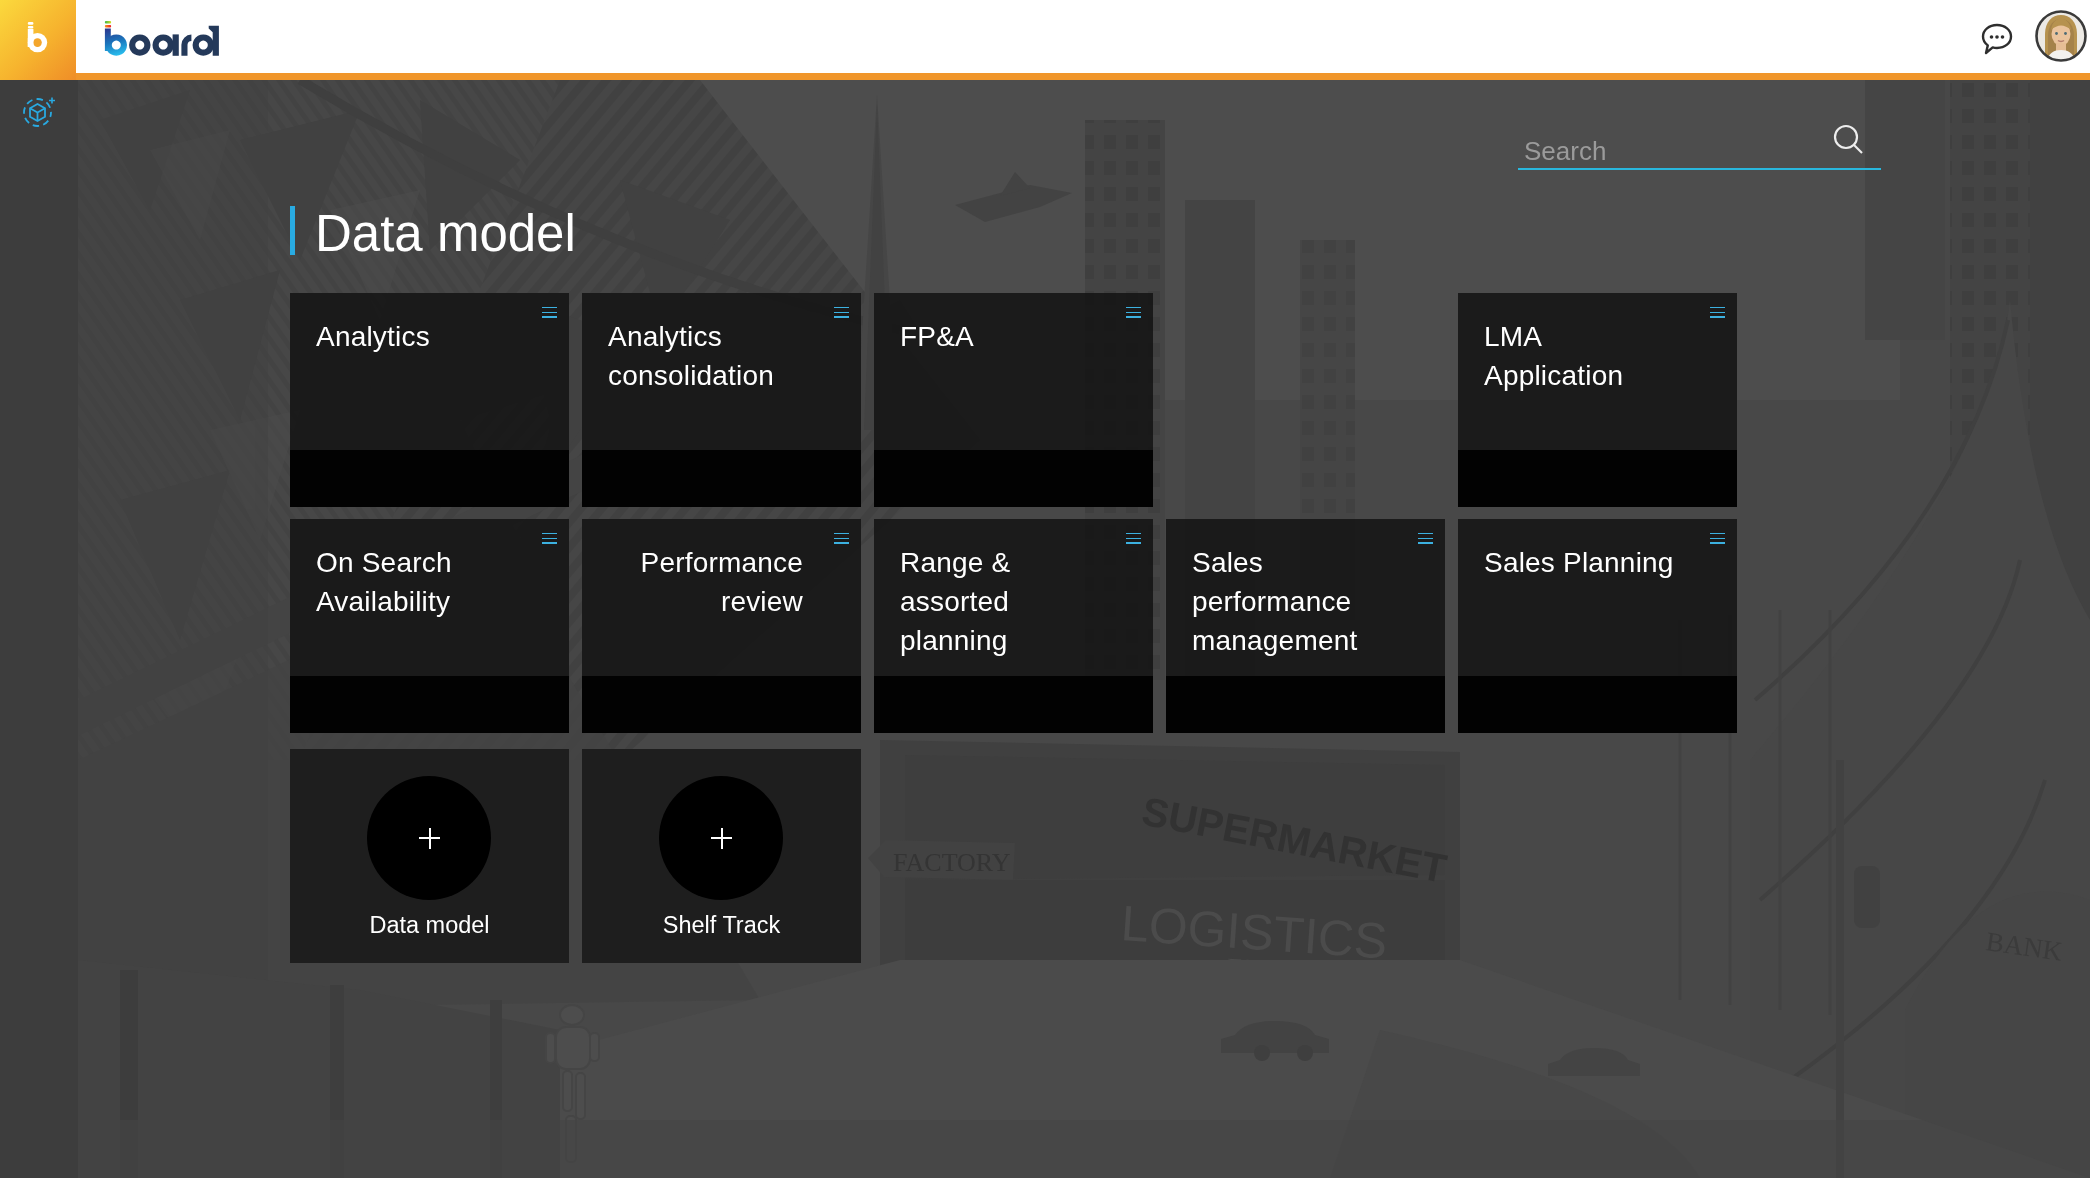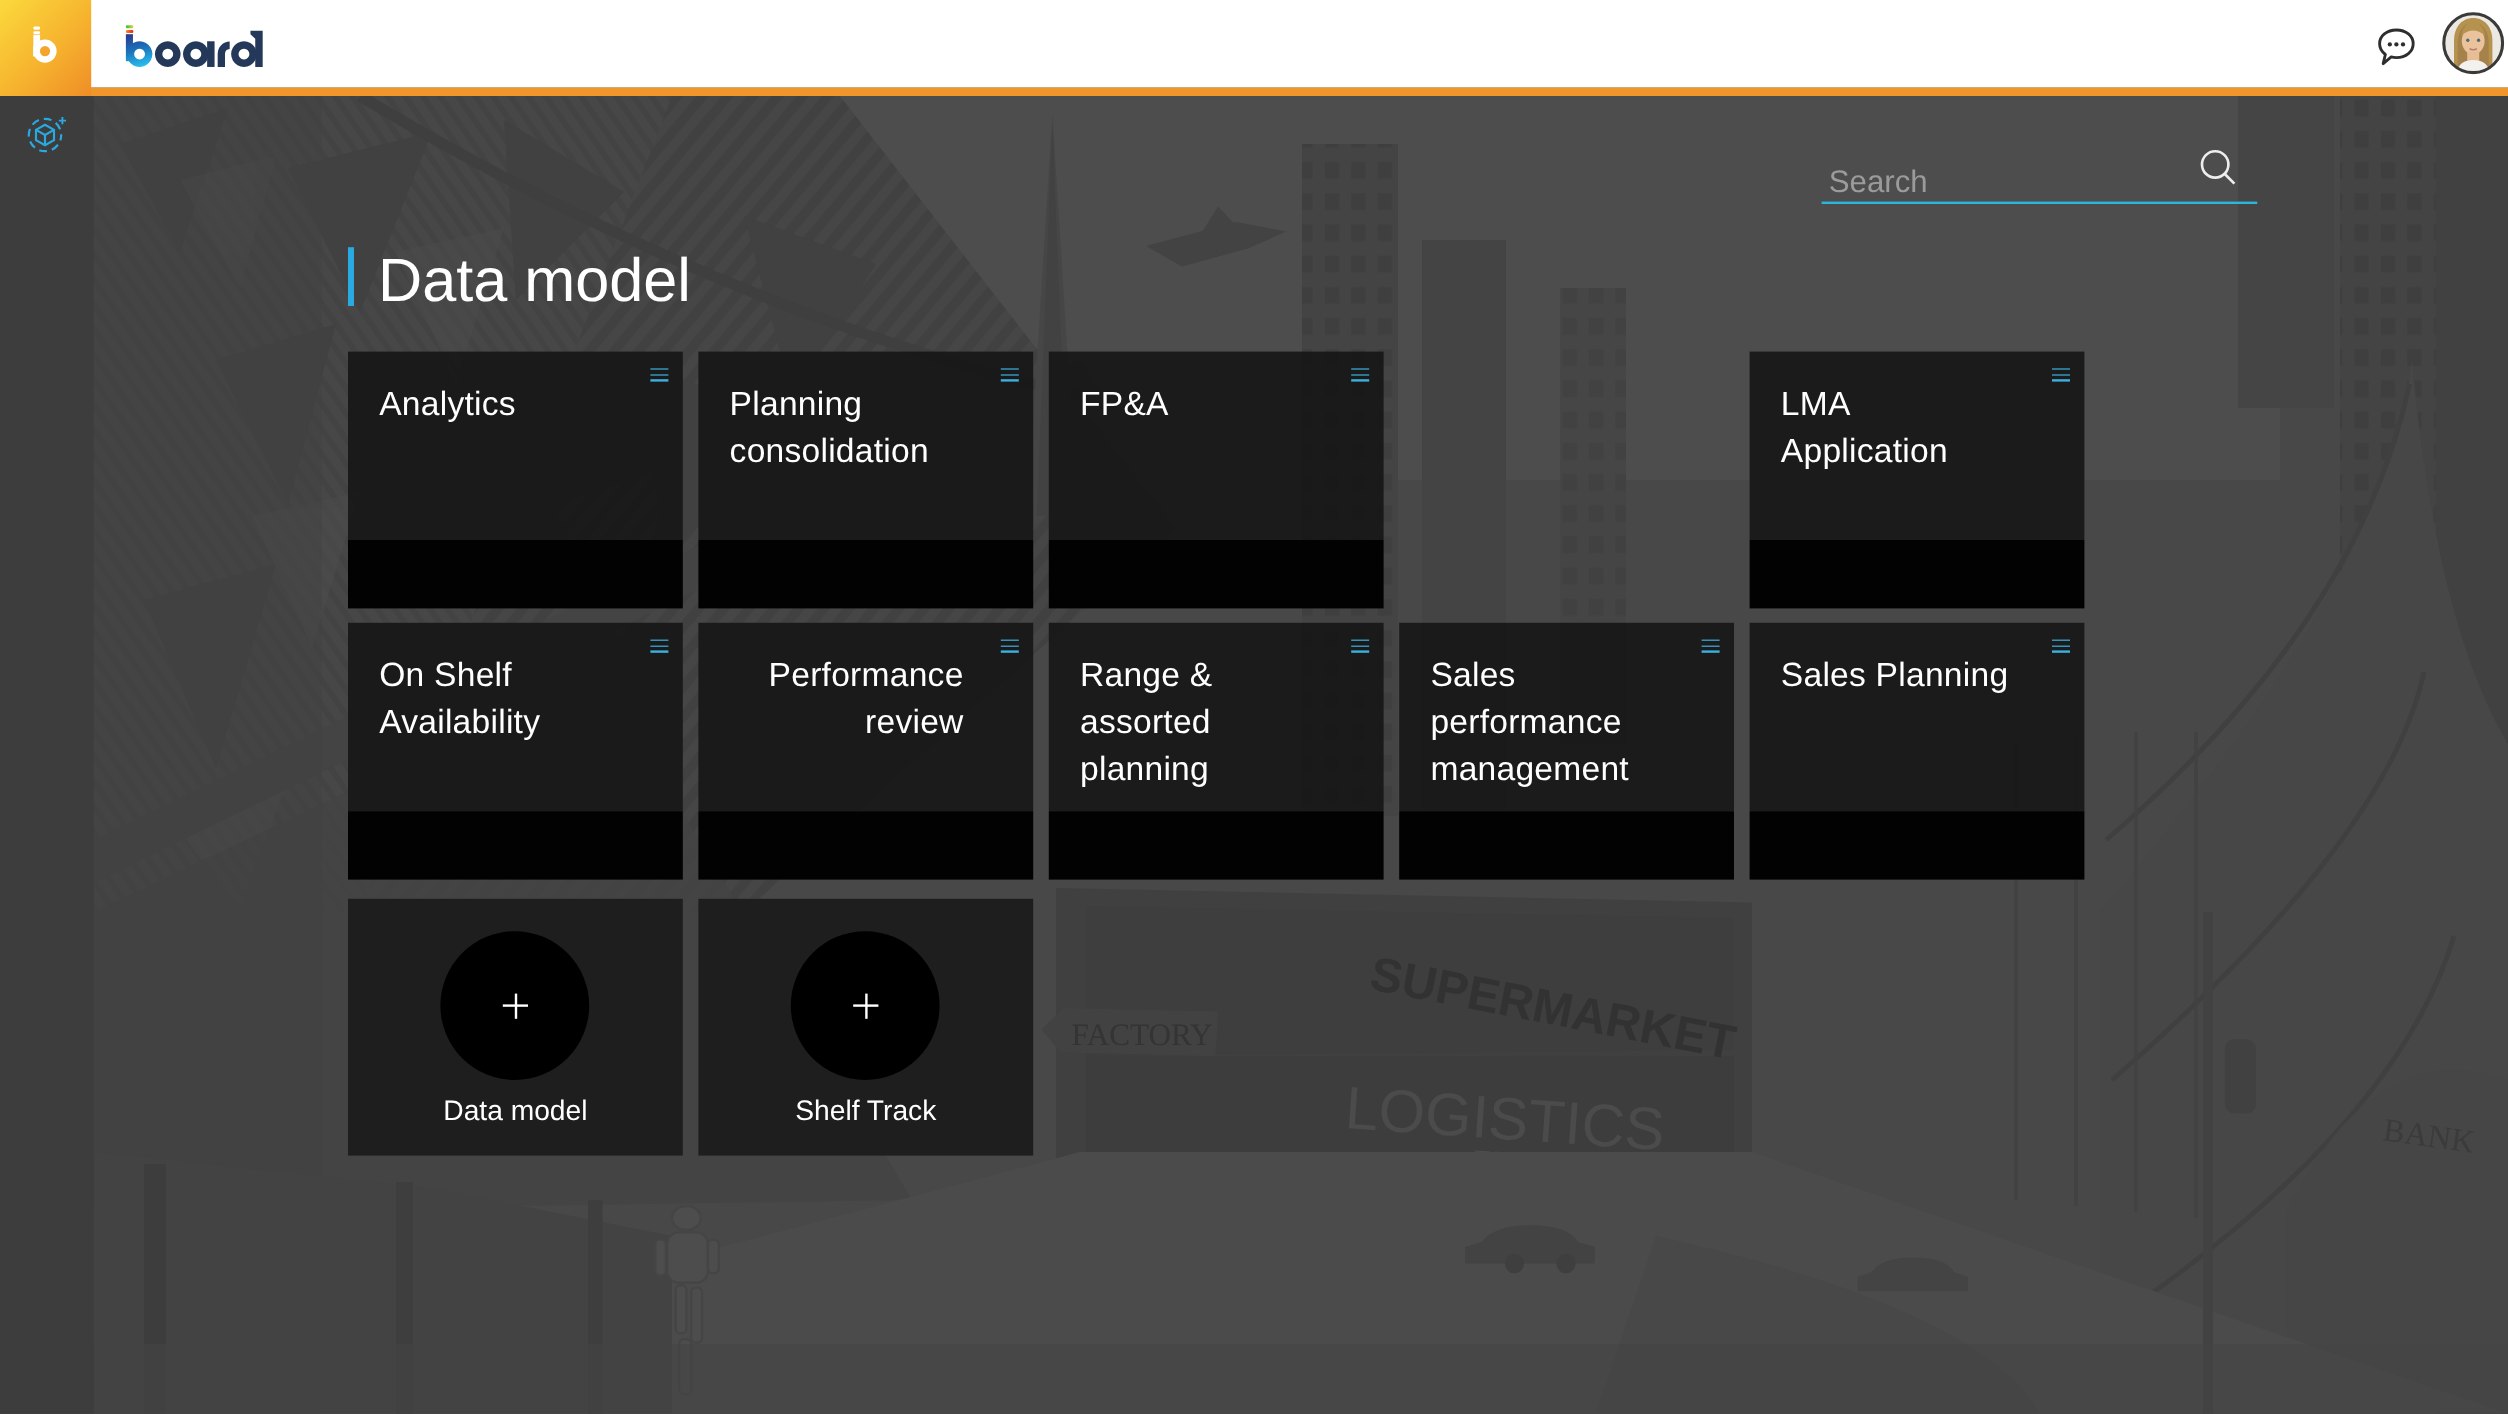--- a/index.html
+++ b/index.html
@@ -170,21 +170,21 @@
         <div class="ham">
           <i></i>
           <i></i>
           <i></i>
         </div>
       </div>
       <div class="tb"></div>
     </div>
   <div class="tile" style="left:582px; top:293px;">
       <div class="tt">
-        <div class="lbl">Planning consolidation</div>
+        <div class="lbl">Analytics consolidation</div>
         <div class="ham">
           <i></i>
           <i></i>
           <i></i>
         </div>
       </div>
       <div class="tb"></div>
     </div>
   <div class="tile" style="left:874px; top:293px;">
       <div class="tt">
@@ -204,21 +204,21 @@
           <i></i>
           <i></i>
           <i></i>
         </div>
       </div>
       <div class="tb"></div>
     </div>
 
   <div class="tile" style="left:290px; top:519px;">
       <div class="tt">
-        <div class="lbl">On Shelf Availability</div>
+        <div class="lbl">On Search Availability</div>
         <div class="ham">
           <i></i>
           <i></i>
           <i></i>
         </div>
       </div>
       <div class="tb"></div>
     </div>
   <div class="tile" style="left:582px; top:519px;text-align:right;">
       <div class="tt">

